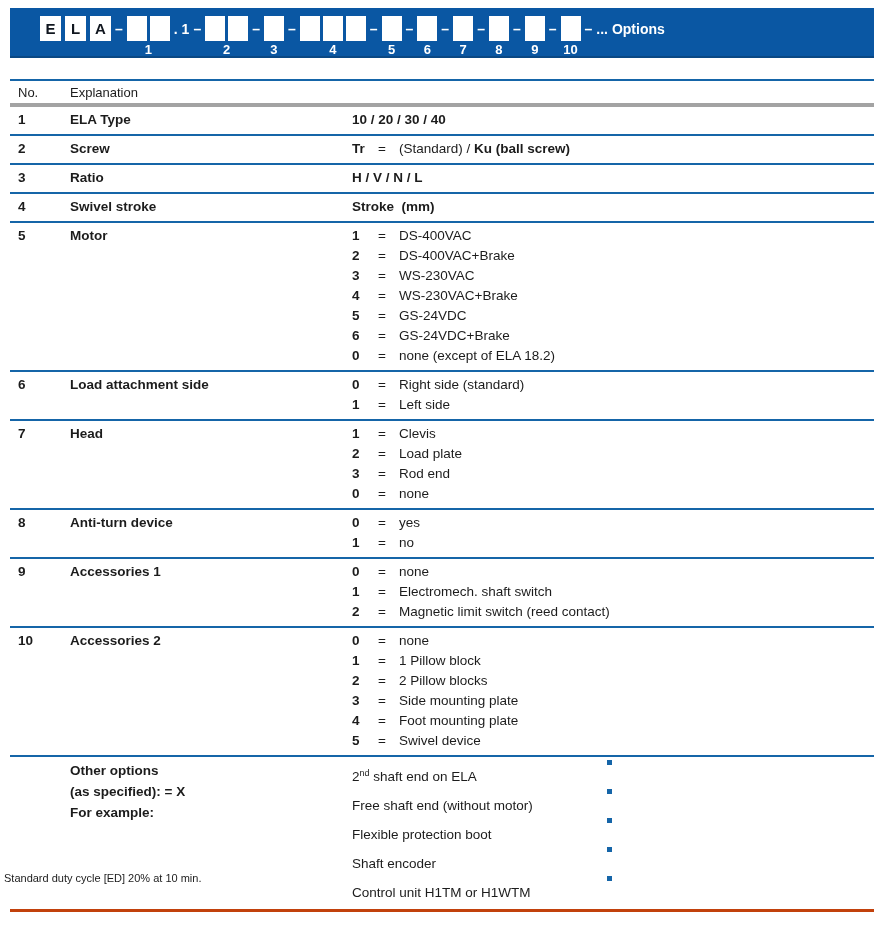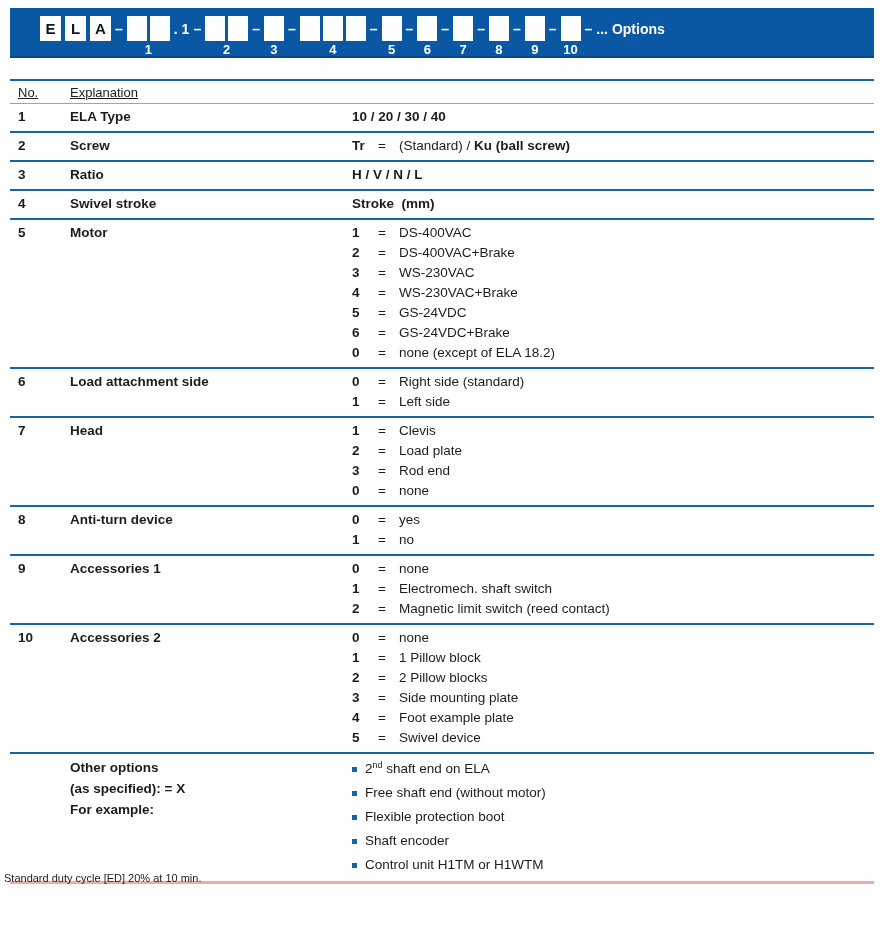--- a/index.html
+++ b/index.html
@@ -36,43 +36,43 @@
   .cbox { width: 20px; height: 25px; background: #ffffff; }
   .gnum { color: #ffffff; font-weight: bold; font-size: 13px; line-height: 15px; margin-top: 1px; }
 
   
   .spec-table {
     position: absolute; left: 10px; top: 79px; width: 864px;
     border-top: 2px solid #1565a8;
   }
   .thead {
     display: flex; padding: 4px 0 3px 8px;
-    border-bottom: 1px solid #a3a3a3;
-    font-size: 13px; line-height: 15px; text-decoration: underline;
+    border-bottom: 4px solid #a3a3a3;
+    font-size: 13px; line-height: 15px;
   }
   .col-no { width: 52px; flex: 0 0 52px; }
   .col-label { width: 282px; flex: 0 0 282px; }
   .col-values { flex: 1 1 auto; }
   .t-row {
     display: flex; padding: 3px 0 4px 8px;
     border-bottom: 2px solid #1565a8;
     font-size: 13.5px;
   }
-  .t-row.last { border-bottom: 3px solid #fca5a5; }
+  .t-row.last { border-bottom: 3px solid #c2410c; }
   .t-row .col-no, .t-row .col-label { font-weight: bold; line-height: 20px; }
   .opt-line { display: flex; line-height: 20px; }
   .opt-code { width: 26px; flex: 0 0 26px; font-weight: bold; }
   .opt-eq { width: 21px; flex: 0 0 21px; }
   .opt-text { white-space: pre-wrap; }
   .opt-text .b, .b { font-weight: bold; }
   sup { font-size: 9px; line-height: 0; vertical-align: super; }
 
   
   .other-label-line { line-height: 21px; white-space: pre-wrap; }
-  .bullet-line { line-height: 24px; display: flex; align-items: baseline; }
+  .bullet-line { line-height: 24px; display: flex; align-items: baseline; flex-direction: column; }
   .bullet-sq {
     width: 5px; height: 5px; background: #1565a8;
     flex: 0 0 5px; margin-right: 8px; align-self: center;
     display: inline-block;
   }
   .bullet-text { white-space: pre-wrap; }
 
   
   .footer {
     position: absolute; left: 4px; top: 872px;
@@ -350,21 +350,21 @@
             <span class="opt-text"><span>2 Pillow blocks</span></span>
           </div>
           <div class="opt-line">
             <span class="opt-code">3</span>
             <span class="opt-eq">=</span>
             <span class="opt-text"><span>Side mounting plate</span></span>
           </div>
           <div class="opt-line">
             <span class="opt-code">4</span>
             <span class="opt-eq">=</span>
-            <span class="opt-text"><span>Foot example plate</span></span>
+            <span class="opt-text"><span>Foot mounting plate</span></span>
           </div>
           <div class="opt-line">
             <span class="opt-code">5</span>
             <span class="opt-eq">=</span>
             <span class="opt-text"><span>Swivel device</span></span>
           </div>
         </div>
       </div>
       <div class="t-row last">
         <div class="col-no"></div>

